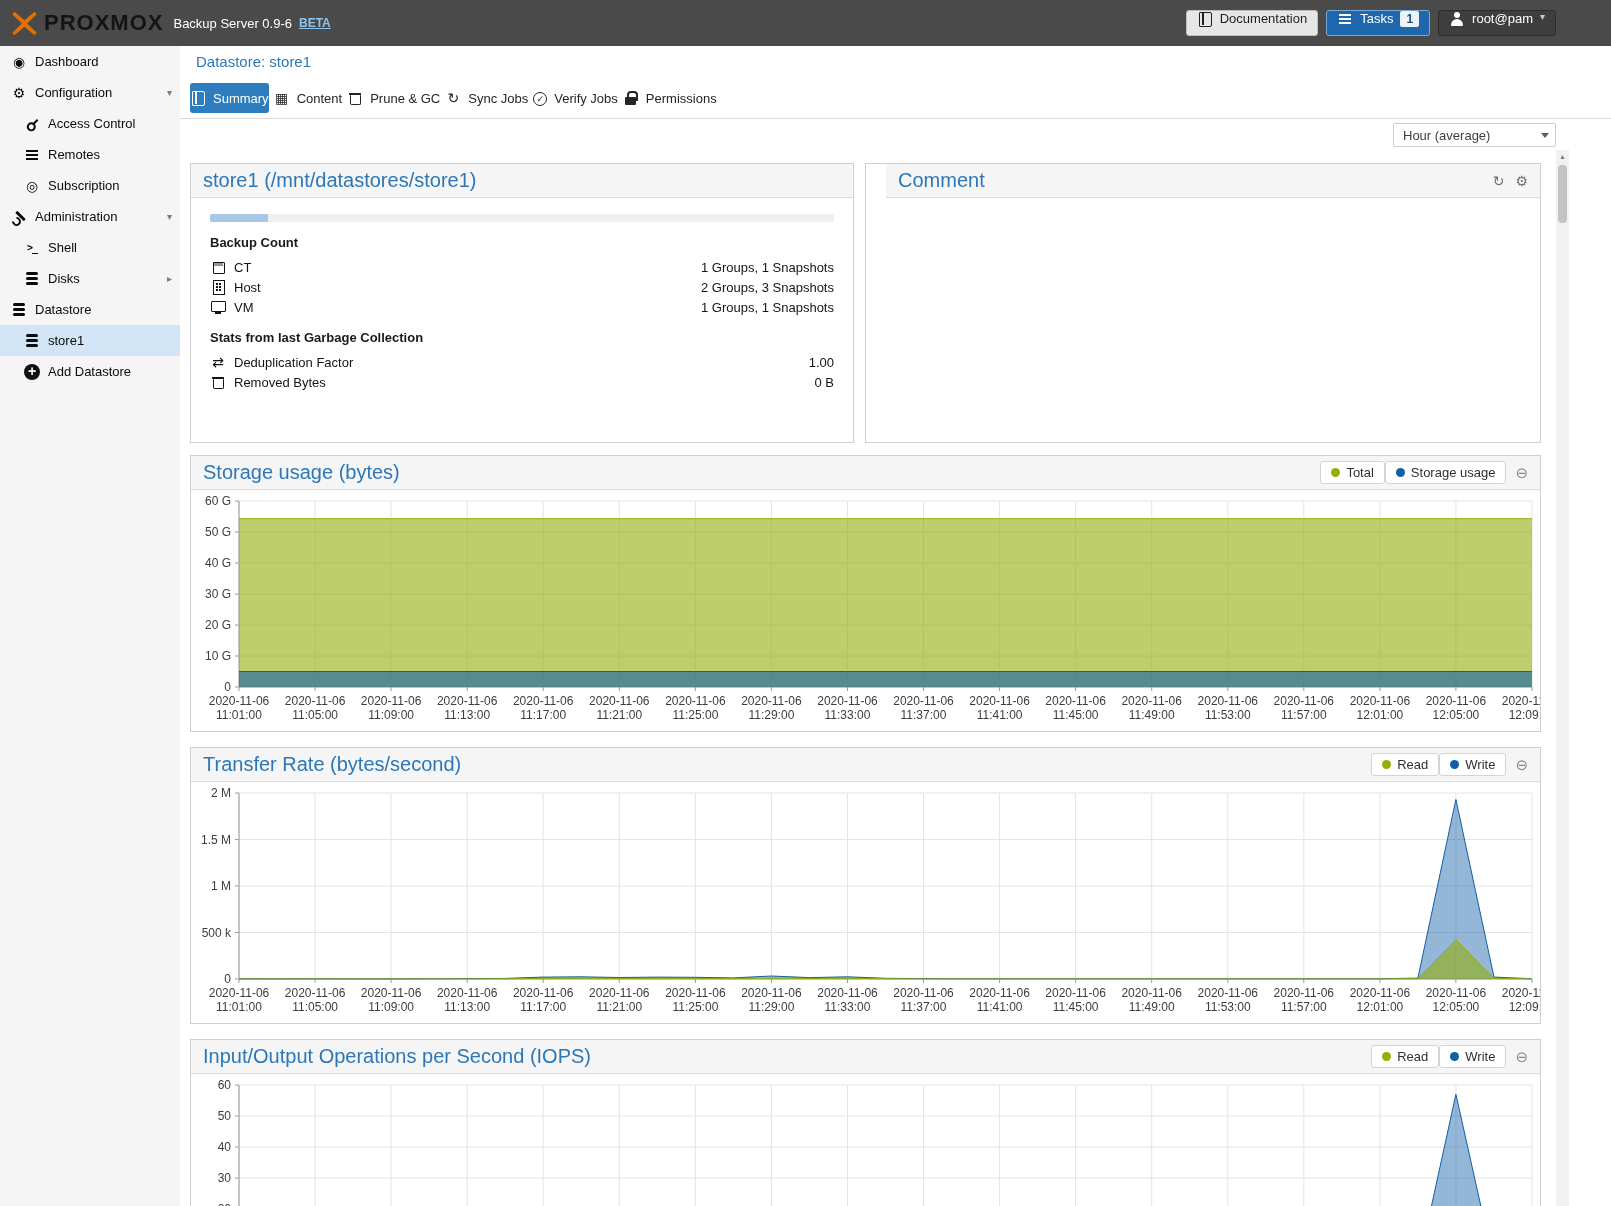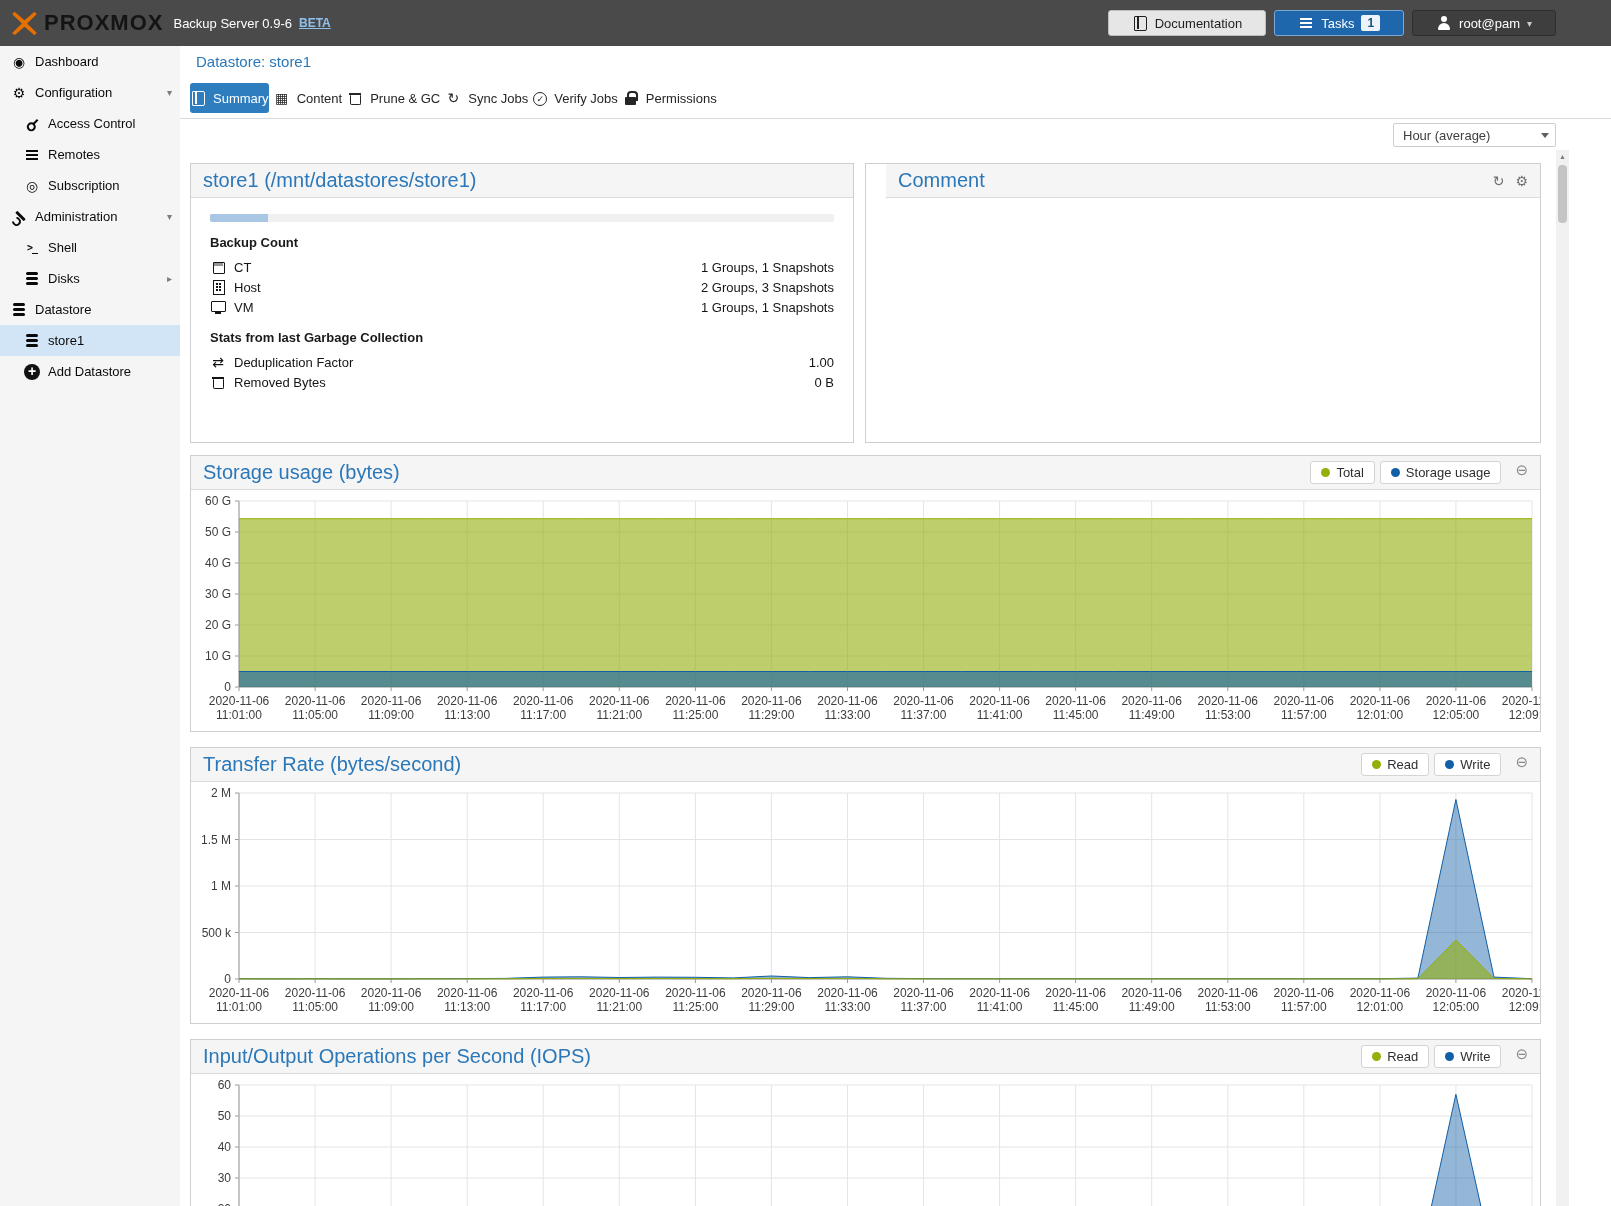--- a/index.html
+++ b/index.html
@@ -7,21 +7,21 @@
     font-family:"Liberation Sans",sans-serif; font-size:13px; color:#1a1a1a; }
 
   
   .topbar { position:absolute; left:0; top:0; width:1611px; height:46px; background:#4a4a4a;
     display:flex; align-items:center; padding:0 55px 0 12px; }
   .logo { display:flex; align-items:center; gap:7px; }
   .brand { font-size:22px; font-weight:bold; color:#141414; letter-spacing:1px; }
   .product { color:#fff; font-size:13px; margin-left:10px; }
   .beta { color:#8fc1ea; font-weight:bold; font-size:12px; margin-left:7px; text-decoration:underline; cursor:pointer; }
   .tb-right { margin-left:auto; display:flex; align-items:center; gap:8px; }
-  .tb-btn { height:26px; display:flex; align-items:center; gap:7px; padding:0 23px; border-radius:3px; font-size:13px; cursor:pointer; }
+  .tb-btn { height:26px; display:flex; align-items:flex-start; gap:7px; padding:0 10px; border-radius:3px; font-size:13px; cursor:pointer; }
   .btn-doc { background:#e6e6e6; border:1px solid #bdbdbd; color:#1f1f1f; }
   .btn-tasks { background:#1f67ad; border:1px solid #7aaad3; color:#fff; }
   .badge { background:rgba(255,255,255,.92); color:#14527e; font-weight:bold; font-size:12px; border-radius:2px; padding:1px 6px; }
   .btn-user { background:#3e3e3e; border:1px solid #2d2d2d; color:#fff; }
   .caret-g { color:#c9c9c9; font-size:10px; }
 
   
   .i { position:relative; display:inline-block; width:16px; height:16px; line-height:16px; text-align:center; flex:none; }
   .gl { font-size:14px; }
   .i-key { transform:rotate(-45deg); }
@@ -84,21 +84,21 @@
   svg text { font-family:"Liberation Sans",sans-serif; }
 
   .krow { display:flex; align-items:center; gap:8px; height:20px; font-size:13px; color:#141414; }
   .krow .v { margin-left:auto; }
   .pbar { margin:3px 0 2px; height:8px; background:#f0f0f0; border-radius:2px; overflow:hidden; }
   .pfill { height:100%; background:#a9c7e4; }
   .sec-h { font-weight:bold; margin:13px 0 7px; font-size:13px; }
 
   .hic { margin-left:auto; display:flex; gap:11px; color:#6f6f6f; font-size:15px; }
   .hic span { cursor:pointer; }
-  .legend { margin-left:auto; display:flex; align-items:flex-start; gap:5px; }
+  .legend { margin-left:auto; display:flex; align-items:center; }
   .chip { display:flex; align-items:center; gap:6px; background:#fff; border:1px solid #d4d4d4; border-radius:3px; padding:3px 10px; font-size:13px; color:#2f2f2f; cursor:pointer; }
   .dot { width:9px; height:9px; border-radius:50%; }
   .collapse { color:#8a8a8a; font-size:15px; margin-left:9px; cursor:pointer; }
 
   .vscroll { position:absolute; right:42px; top:150px; bottom:0; width:13px; background:#f1f1f1; }
   .sb-up { display:block; text-align:center; font-size:7px; color:#7d7d7d; padding-top:3px; }
   .sb-thumb { position:absolute; left:2px; top:15px; width:9px; height:58px; background:#c4c4c4; border-radius:4px; }
 </style>
 </head>
 <body>

